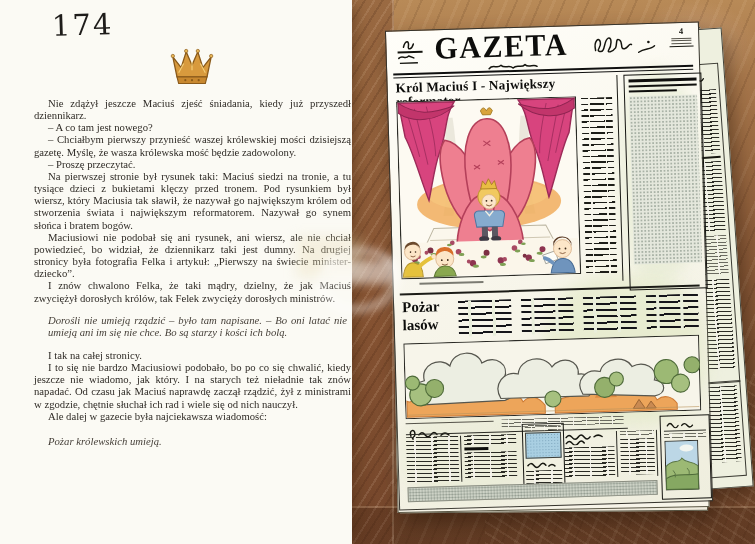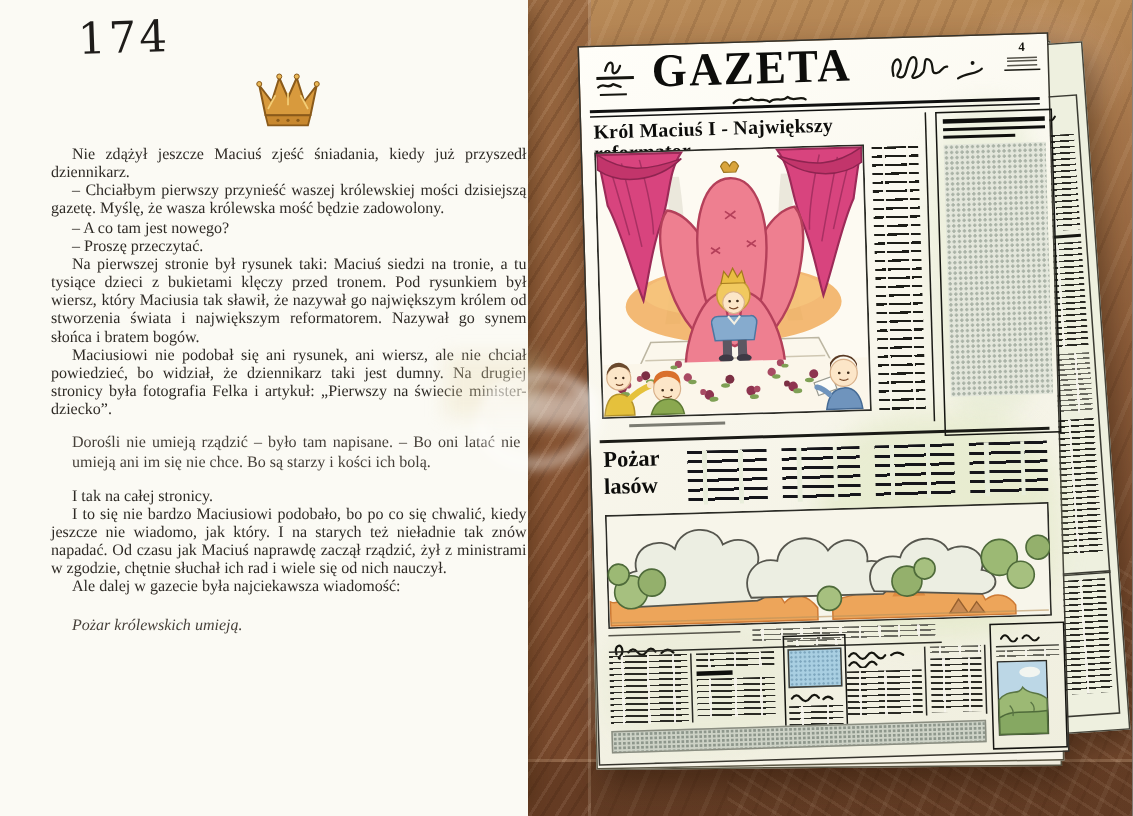--- a/index.html
+++ b/index.html
@@ -25,21 +25,21 @@
 
   
   .page-left{position:absolute;left:0;top:0;width:352px;height:544px;z-index:2;background:#fbfaf4;
     box-shadow:8px 0 14px -6px rgba(70,40,15,.55);}
   .folio{position:absolute;left:52px;top:8px;font-family:"DejaVu Serif", serif;font-size:29px;
     color:#1e1c1a;letter-spacing:2px;transform:rotate(-2deg);}
   .crown-wrap{position:absolute;left:167px;top:44px;width:50px;height:44px;}
   .bodytext{position:absolute;left:34px;top:97px;width:317px;font-size:10.7px;line-height:12.15px;
     color:#2f2b26;text-align:justify;}
   .bodytext p{margin:0;text-indent:14px;}
-  .bodytext p.quote{color:#453f38;text-indent:0;margin:10px 4px 11px 14px;}
+  .bodytext p.quote{font-style:italic;color:#453f38;text-indent:0;margin:10px 4px 11px 14px;}
   .bodytext p.sig{font-style:italic;color:#453f38;text-indent:0;margin:13px 0 0 14px;}
 
   
   .wm-ring{position:absolute;left:318px;top:248px;width:70px;height:52px;z-index:6;
     border:6px solid rgba(255,255,255,.55);border-radius:50%;filter:blur(4px);transform:rotate(-8deg);pointer-events:none;}
   .wm-bar{position:absolute;left:326px;top:260px;width:70px;height:24px;z-index:6;
     background:rgba(255,255,255,.5);filter:blur(5px);pointer-events:none;}
   .wm-tint{position:absolute;left:296px;top:236px;width:66px;height:42px;z-index:6;
     background:rgba(232,220,175,.30);filter:blur(6px);pointer-events:none;}
 
@@ -159,25 +159,26 @@
         <circle cx="53" cy="13" r="2" fill="#e9b756" stroke="#8a5a1a" stroke-width=".8"></circle>
         <path d="M12,38 L48,38 L46,46 L14,46 Z" fill="#c8882f" stroke="#8a5a1a" stroke-width="1.4"></path>
         <circle cx="22" cy="42" r="1.3" fill="#8a5a1a"></circle>
           <circle cx="30" cy="42" r="1.3" fill="#8a5a1a"></circle>
         <circle cx="38" cy="42" r="1.3" fill="#8a5a1a"></circle>
       </svg>
     </div>
 
     <div class="bodytext">
       <p>Nie zdążył jeszcze Maciuś zjeść śniadania, kiedy już przyszedł dziennikarz.</p>
+      <p>– A co tam jest nowego?</p>
       <p>– Chciałbym pierwszy przynieść waszej królewskiej mości dzisiejszą gazetę. Myślę, że wasza królewska mość będzie zadowolony.</p>
-      <p>– A co tam jest nowego?</p>
       <p>– Proszę przeczytać.</p>
       <p>Na pierwszej stronie był rysunek taki: Maciuś siedzi na tronie, a tu tysiące dzieci z bukietami klęczy przed tronem. Pod rysunkiem był wiersz, który Maciusia tak sławił, że nazywał go największym królem od stworzenia świata i największym reformatorem. Nazywał go synem słońca i bratem bogów.</p>
       <p>Maciusiowi nie podobał się ani rysunek, ani wiersz, ale nie chciał powiedzieć, bo widział, że dziennikarz taki jest dumny. Na drugiej stronicy była fotografia Felka i artykuł: „Pierwszy na świecie minister-dziecko”.</p>
+      <p>I znów chwalono Felka, że taki mądry, dzielny, że jak Maciuś zwyciężył dorosłych królów, tak Felek zwycięży dorosłych ministrów.</p>
       <p class="quote">Dorośli nie umieją rządzić – było tam napisane. – Bo oni latać nie umieją ani im się nie chce. Bo są starzy i kości ich bolą.</p>
       <p>I tak na całej stronicy.</p>
       <p>I to się nie bardzo Maciusiowi podobało, bo po co się chwalić, kiedy jeszcze nie wiadomo, jak który. I na starych też nieładnie tak znów napadać. Od czasu jak Maciuś naprawdę zaczął rządzić, żył z ministrami w zgodzie, chętnie słuchał ich rad i wiele się od nich nauczył.</p>
       <p>Ale dalej w gazecie była najciekawsza wiadomość:</p>
       <p class="sig">Pożar królewskich umieją.</p>
     </div>
   </div>
 
   <div class="wm-tint"></div>
   <div class="wm-ring"></div>

